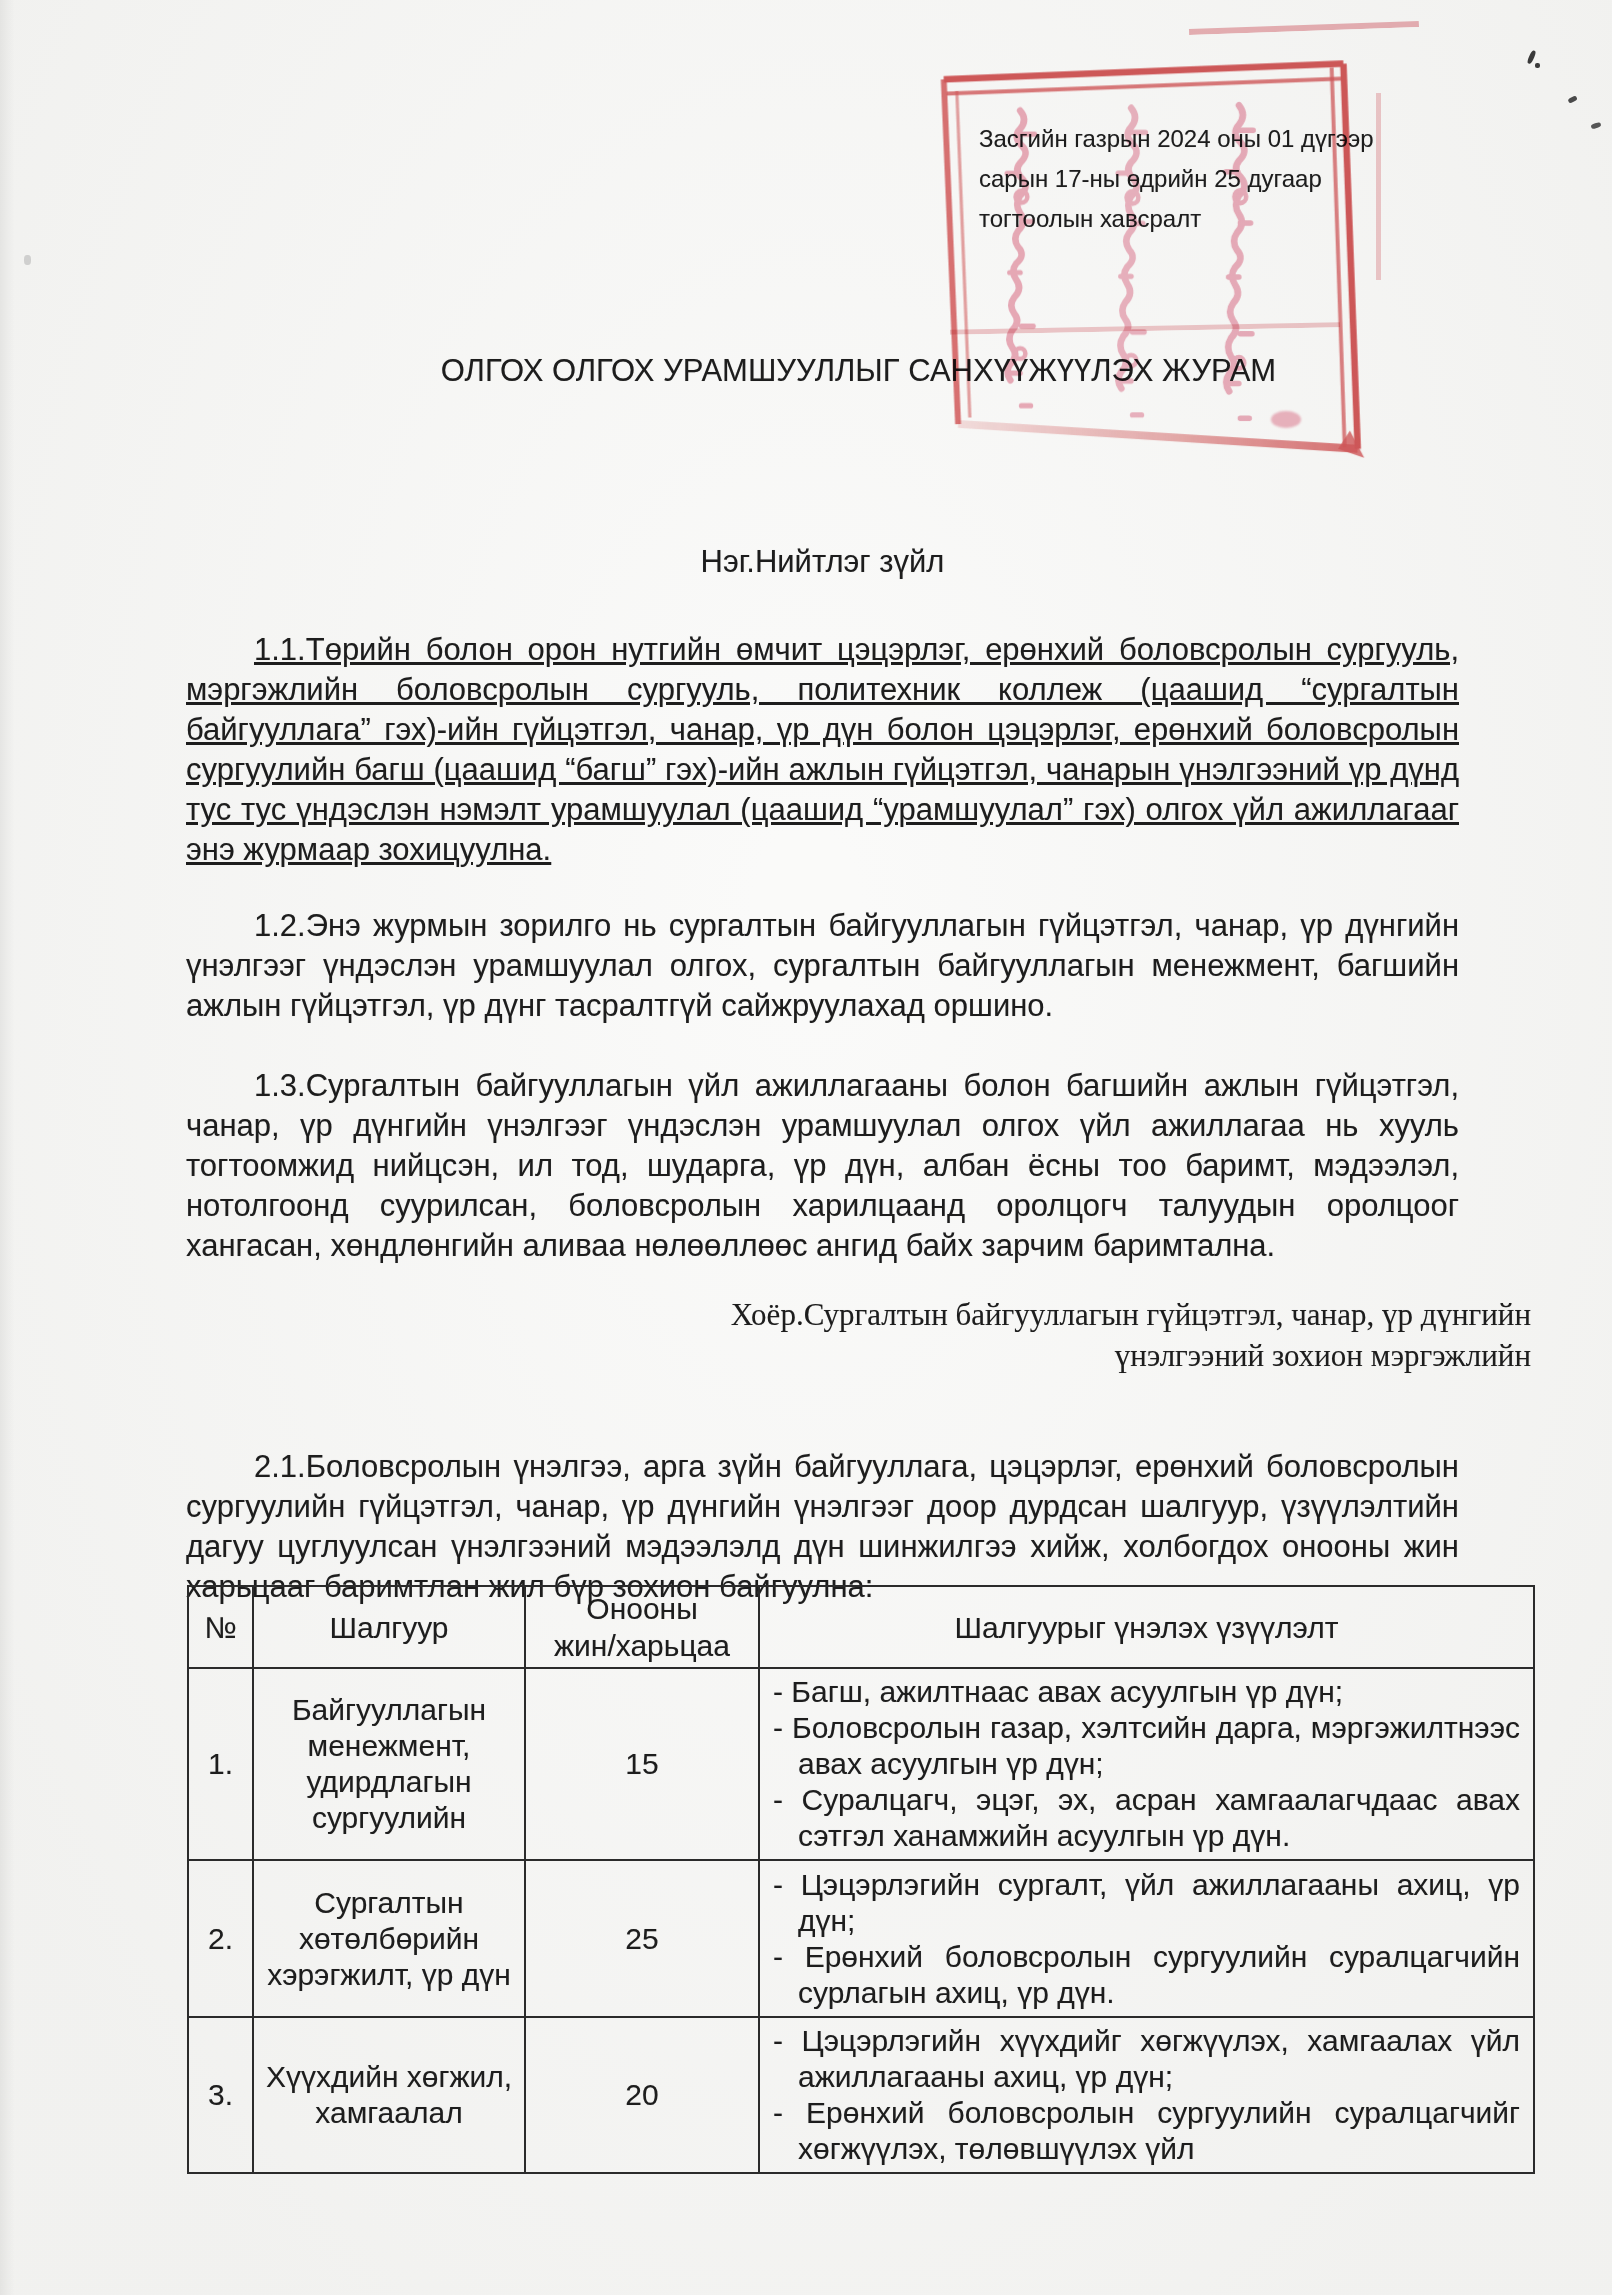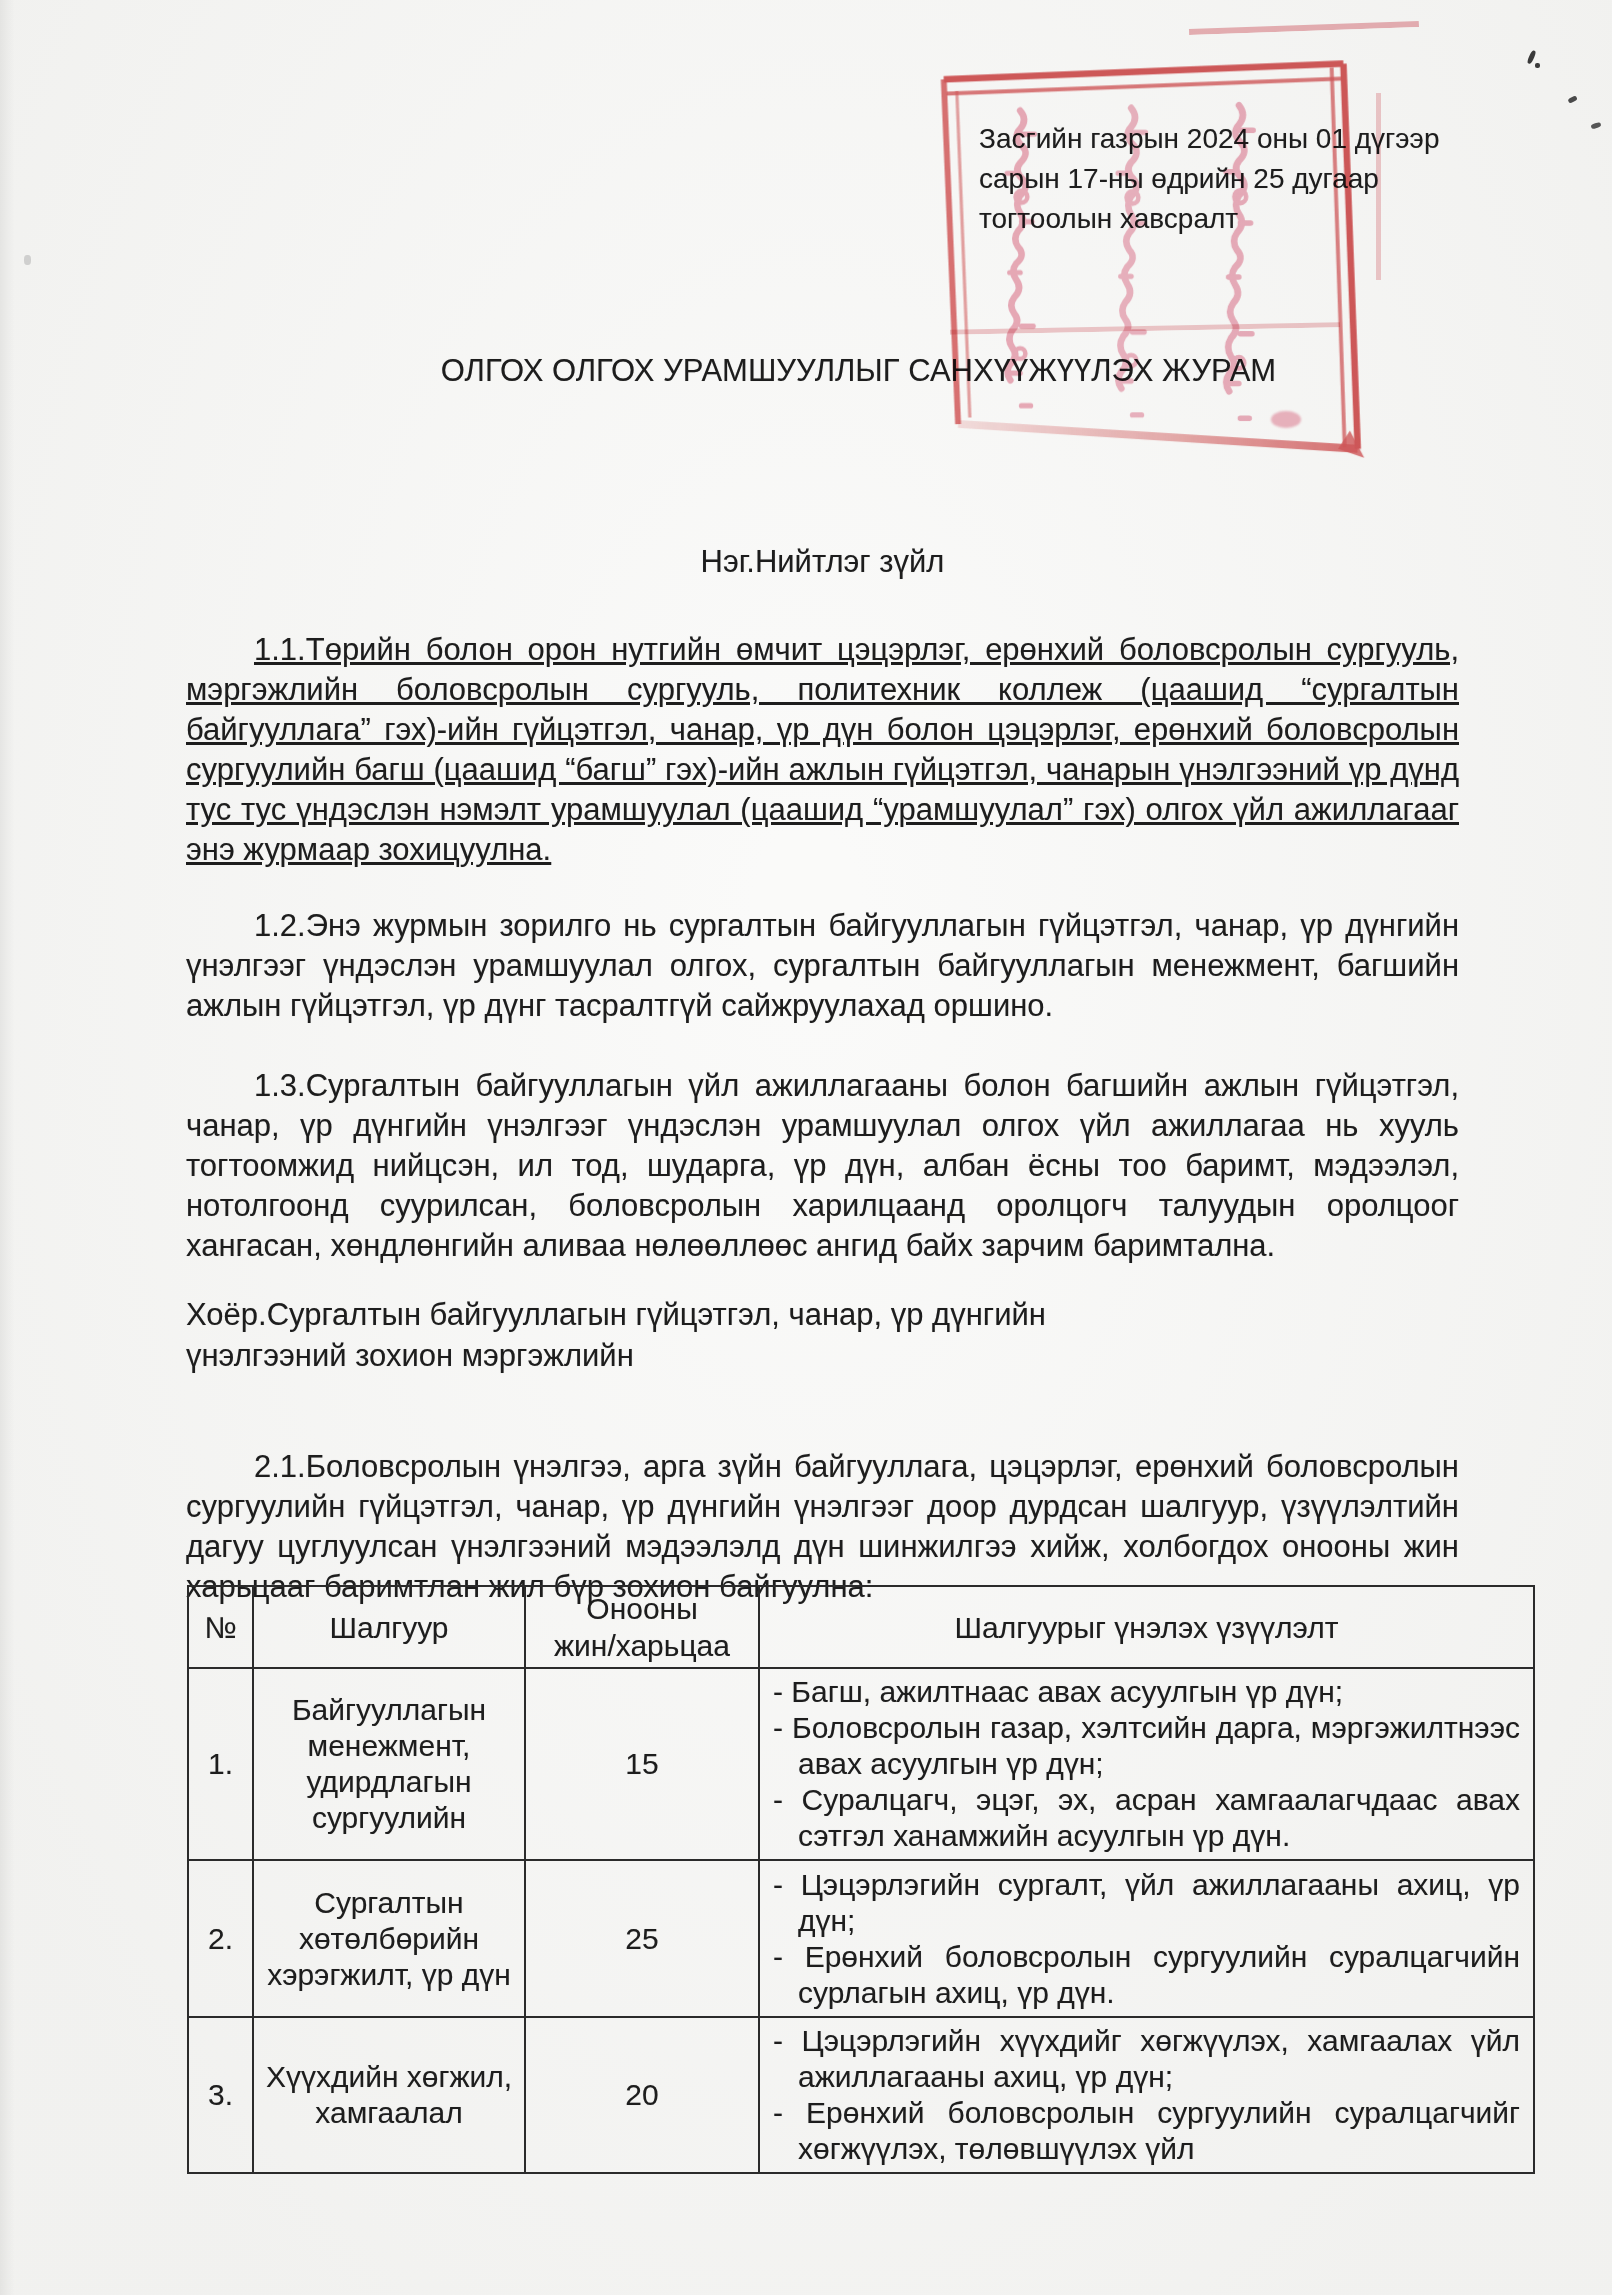--- a/index.html
+++ b/index.html
@@ -19,21 +19,21 @@
     content:"";position:absolute;inset:0;pointer-events:none;z-index:0;
     background:
       linear-gradient(90deg,rgba(0,0,0,0.055),rgba(0,0,0,0) 14.4px),
       radial-gradient(ellipse at 50% 40%,rgba(255,255,255,0.5),rgba(0,0,0,0.02) 85%);
   }
   .txt{ text-shadow:0 0 0.7px rgba(20,20,20,0.28); }
 
   
   .annotation{
     position:absolute;left:979px;top:119px;z-index:3;
-    font-size:28px;line-height:40px;white-space:nowrap;
+    font-size:24px;line-height:40px;white-space:nowrap;
   }
 
   
   .stamp{
     position:absolute;left:932px;top:57px;width:444px;height:418px;z-index:4;
     mix-blend-mode:multiply;opacity:.93;filter:blur(0.5px);pointer-events:none;
   }
   .ghosts{position:absolute;z-index:4;mix-blend-mode:multiply;pointer-events:none;}
   .g1{left:1189px;top:25px;width:230px;height:5.9px;background:rgba(207,58,70,.38);transform:rotate(-2deg);}
   .g2{left:1376px;top:93px;width:4.6px;height:187px;background:rgba(207,58,70,.26);}
@@ -53,21 +53,21 @@
     position:absolute;left:186px;top:351px;width:1345px;z-index:2;
     text-align:center;font-size:31px;line-height:39px;
   }
   .title span{display:block;}
   .h1{
     position:absolute;left:186px;top:544px;width:1273px;z-index:2;
     text-align:center;font-size:31px;
   }
   .h2{
     position:absolute;left:186px;top:1294px;width:1345px;z-index:2;
-    text-align:left;font-size:31px;line-height:41px;
+    text-align:right;font-size:31px;line-height:41px;font-family:Liberation Serif, serif;
   }
   .h2 span{display:block;}
   .para{
     position:absolute;left:186px;width:1273px;z-index:2;
     font-size:31px;line-height:40px;text-align:justify;text-indent:68px;
   }
   #p11{top:599px;text-decoration:underline;}
   #p12{top:875px;}
   #p13{top:1035px;}
   #p21{top:1416px;}

